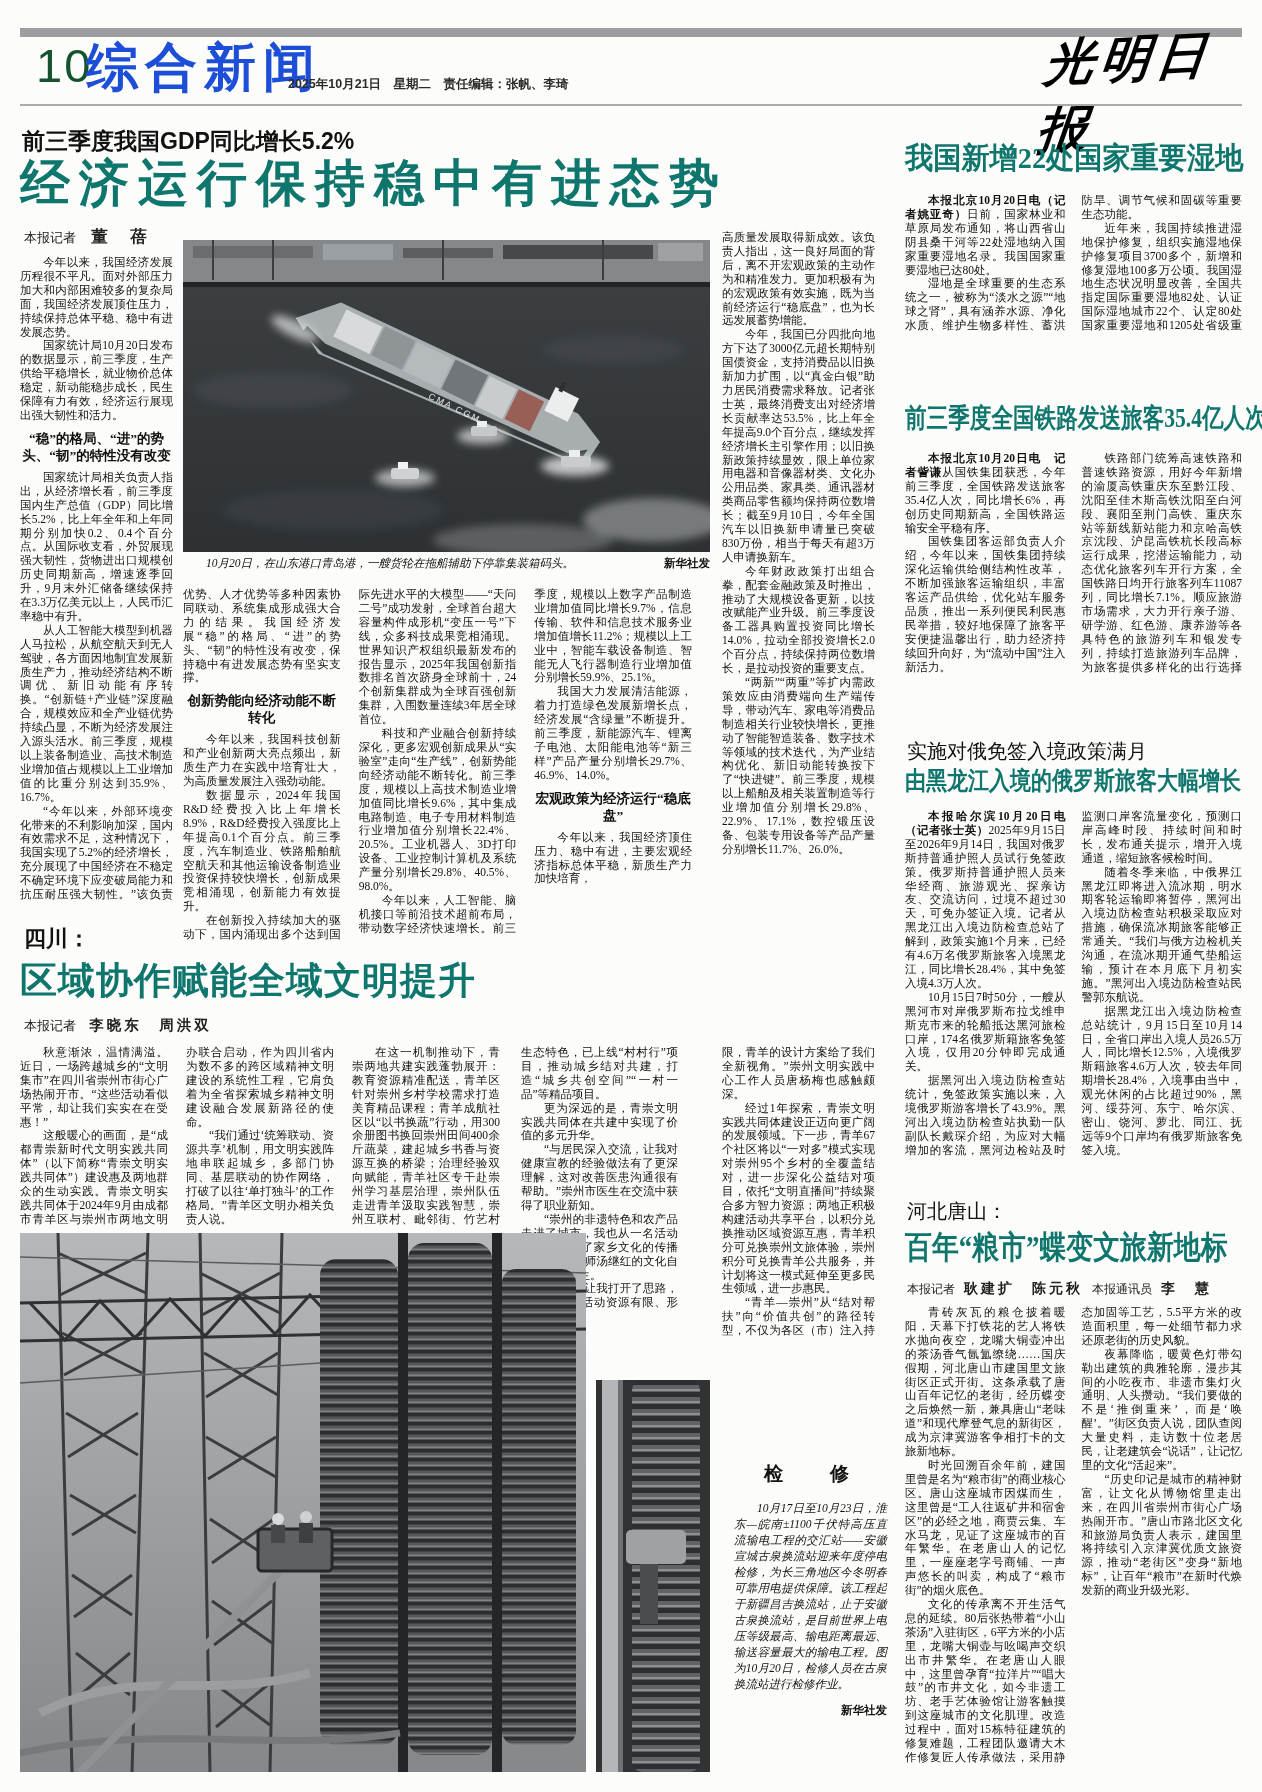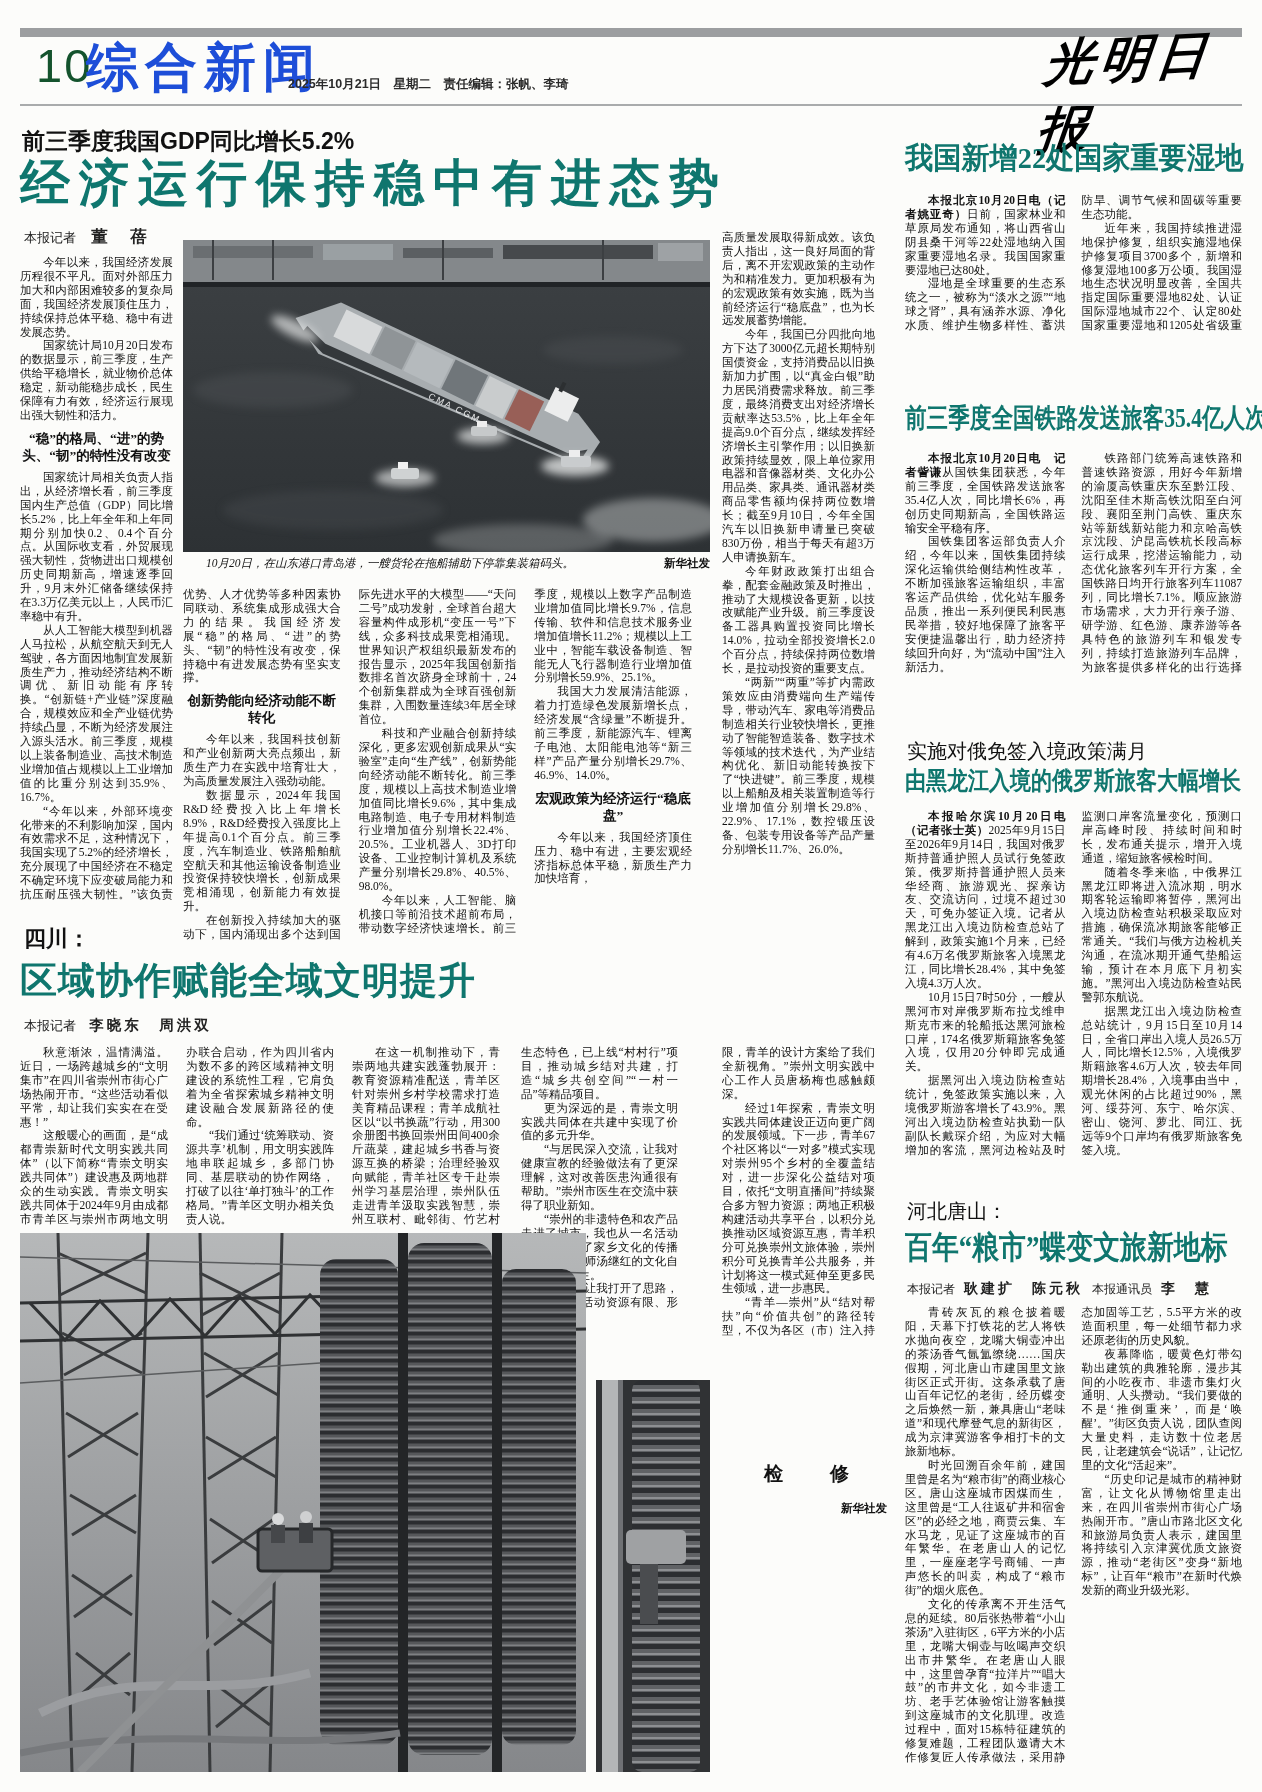--- a/index.html
+++ b/index.html
@@ -138,21 +138,21 @@
         <p class="para">数据显示，2024年我国R&amp;D经费投入比上年增长8.9%，R&amp;D经费投入强度比上年提高0.1个百分点。前三季度，汽车制造业、铁路船舶航空航天和其他运输设备制造业投资保持较快增长，创新成果竞相涌现，创新能力有效提升。</p>
         <p class="para">在创新投入持续加大的驱动下，国内涌现出多个达到国际先进水平的大模型——“天问二号”成功发射，全球首台超大容量构件成形机“变压一号”下线，众多科技成果竞相涌现。世界知识产权组织最新发布的报告显示，2025年我国创新指数排名首次跻身全球前十，24个创新集群成为全球百强创新集群，入围数量连续3年居全球首位。</p>
         <p class="para">科技和产业融合创新持续深化，更多宏观创新成果从“实验室”走向“生产线”，创新势能向经济动能不断转化。前三季度，规模以上高技术制造业增加值同比增长9.6%，其中集成电路制造、电子专用材料制造行业增加值分别增长22.4%、20.5%。工业机器人、3D打印设备、工业控制计算机及系统产量分别增长29.8%、40.5%、98.0%。</p>
         <p class="para">今年以来，人工智能、脑机接口等前沿技术超前布局，带动数字经济快速增长。前三季度，规模以上数字产品制造业增加值同比增长9.7%，信息传输、软件和信息技术服务业增加值增长11.2%；规模以上工业中，智能车载设备制造、智能无人飞行器制造行业增加值分别增长59.9%、25.1%。</p>
         <p class="para">我国大力发展清洁能源，着力打造绿色发展新增长点，经济发展“含绿量”不断提升。前三季度，新能源汽车、锂离子电池、太阳能电池等“新三样”产品产量分别增长29.7%、46.9%、14.0%。</p>
         <h4 class="colhead">宏观政策为经济运行“稳底盘”</h4>
         <p class="para">今年以来，我国经济顶住压力、稳中有进，主要宏观经济指标总体平稳，新质生产力加快培育，</p>
       </div>
     <div class="abs bodybox" style="left:722px;top:231px;width:153px;height:700px;">
         <p class="para cont">高质量发展取得新成效。该负责人指出，这一良好局面的背后，离不开宏观政策的主动作为和精准发力。更加积极有为的宏观政策有效实施，既为当前经济运行“稳底盘”，也为长远发展蓄势增能。</p>
-        <p class="para">今年，我国已分四批向地方下达了3000亿元超长期特别国债资金，支持消费品以旧换新加力扩围，以“真金白银”助力居民消费需求释放。前三季度，最终消费支出对经济增长贡献率达53.5%，比上年全年提高9.0个百分点，继续发挥经济增长主引擎作用；以旧换新政策持续显效，限上单位家用电器和音像器材类、文化办公用品类、家具类、通讯器材类商品零售额均保持两位数增长；截至9月10日，今年全国汽车以旧换新申请量已突破830万份，相当于每天有超3万人申请换新车。</p>
+        <p class="para">今年，我国已分四批向地方下达了3000亿元超长期特别国债资金，支持消费品以旧换新加力扩围，以“真金白银”助力居民消费需求释放。记者张士英，最终消费支出对经济增长贡献率达53.5%，比上年全年提高9.0个百分点，继续发挥经济增长主引擎作用；以旧换新政策持续显效，限上单位家用电器和音像器材类、文化办公用品类、家具类、通讯器材类商品零售额均保持两位数增长；截至9月10日，今年全国汽车以旧换新申请量已突破830万份，相当于每天有超3万人申请换新车。</p>
         <p class="para">今年财政政策打出组合拳，配套金融政策及时推出，推动了大规模设备更新，以技改赋能产业升级。前三季度设备工器具购置投资同比增长14.0%，拉动全部投资增长2.0个百分点，持续保持两位数增长，是拉动投资的重要支点。</p>
         <p class="para">“两新”“两重”等扩内需政策效应由消费端向生产端传导，带动汽车、家电等消费品制造相关行业较快增长，更推动了智能智造装备、数字技术等领域的技术迭代，为产业结构优化、新旧动能转换按下了“快进键”。前三季度，规模以上船舶及相关装置制造等行业增加值分别增长29.8%、22.9%、17.1%，数控锻压设备、包装专用设备等产品产量分别增长11.7%、26.0%。</p>
       </div>
   </section>
 
   <section>
     <div class="abs kicker" style="left:24px;top:924px;font-size:22px;">四川：</div>
     <div class="abs bighead" style="left:20px;top:956px;font-size:37px;letter-spacing:1px;">区域协作赋能全域文明提升</div>
     <div class="abs byline" style="left:24px;top:1016px;">
       <span>本报记者</span>
@@ -241,20 +241,23 @@
     <rect x="6" y="0" width="20" height="392" fill="#b4b6b7"></rect>
     <rect x="22" y="0" width="5" height="392" fill="#6f7174"></rect>
     <rect x="36" y="0" width="68" height="392" rx="10" fill="url(#ribs2)"></rect>
     <rect x="30" y="150" width="60" height="34" rx="5" fill="#9fa1a3"></rect>
     <rect x="44" y="184" width="18" height="60" fill="#4a4c4f"></rect>
   </svg>
 
   <div class="abs maintbox" style="left:722px;top:1392px;width:153px;height:380px;margin-left:12px;">
     <div style="height:74px;"></div>
     <h3 class="mainttitle">检　修</h3>
+    <div>
+        <p class="para">10月17日至10月23日，淮东—皖南±1100千伏特高压直流输电工程的交汇站——安徽宣城古泉换流站迎来年度停电检修，为长三角地区今冬明春可靠用电提供保障。该工程起于新疆昌吉换流站，止于安徽古泉换流站，是目前世界上电压等级最高、输电距离最远、输送容量最大的输电工程。图为10月20日，检修人员在古泉换流站进行检修作业。</p>
+      </div>
     <div class="maintcred">新华社发</div>
   </div>
 
   <section>
     <div class="abs bighead" style="left:905px;top:138px;width:337px;font-size:30px;text-align:center;">
       <span class="condense" style="display:inline-block;transform:scaleX(.94);">我国新增22处国家重要湿地</span>
     </div>
     <div class="abs bodybox cols2" style="left:905px;top:194px;width:337px;height:152px;">
         <p class="para"><b>本报北京10月20日电（记者姚亚奇）</b>日前，国家林业和草原局发布通知，将山西省山阴县桑干河等22处湿地纳入国家重要湿地名录。我国国家重要湿地已达80处。</p>
         <p class="para">湿地是全球重要的生态系统之一，被称为“淡水之源”“地球之肾”，具有涵养水源、净化水质、维护生物多样性、蓄洪防旱、调节气候和固碳等重要生态功能。</p>

